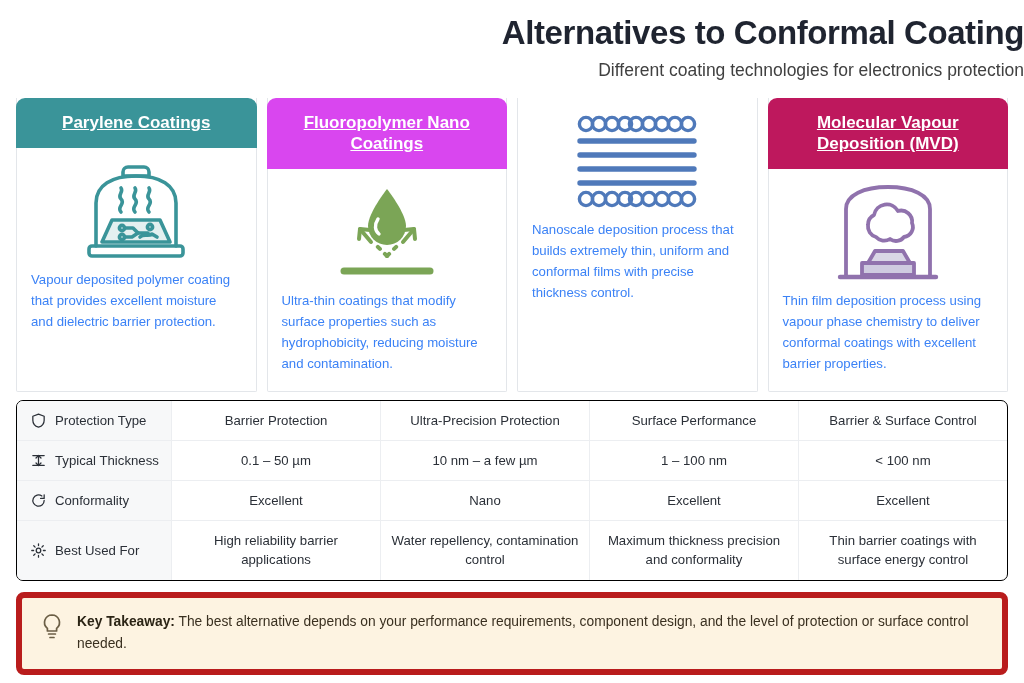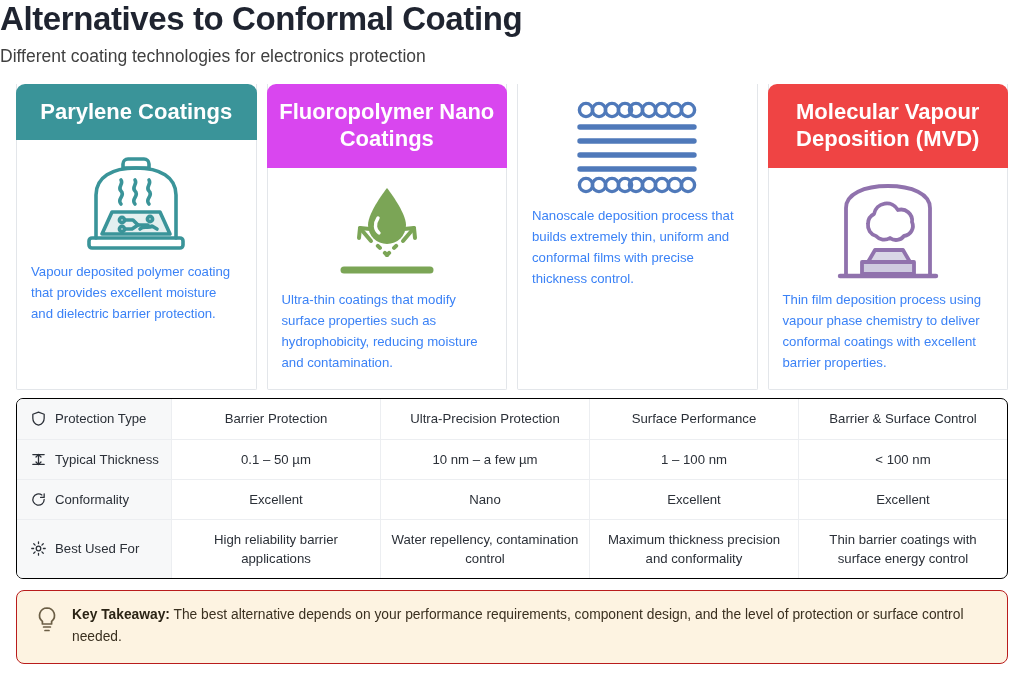--- a/index.html
+++ b/index.html
@@ -11,21 +11,21 @@
     overflow: hidden;
   }
   #page {
     position: relative;
     width: 1024px; height: 683px;
     background: #ffffff;
     padding: 0;
   }
 
   
-  .page-header { text-align: left; }
+  .page-header { text-align: right; padding-top: 14px; }
   .page-title {
     font-size: 33px; font-weight: bold; letter-spacing: -0.4px;
     color: #1f2430; line-height: 1.18;
   }
   .page-subtitle {
     font-size: 17.5px; color: #404040; margin-top: 7px; font-weight: normal;
   }
 
   
   .cards {
@@ -39,24 +39,25 @@
     border: 1px solid #e3e6ea;
     border-top: none;
     border-radius: 0 0 2px 2px;
     display: flex; flex-direction: column;
     min-width: 0;
   }
   .card-header {
     border-radius: 9px 9px 0 0;
     color: #ffffff;
     text-align: center;
-    font-size: 22px; font-weight: bold;
+    font-size: 17px; font-weight: bold;
     line-height: 1.25;
     padding: 14px 8px 15px;
     margin: 0 -1px;
+    text-decoration: underline;
   }
   .card-icon {
     height: 118px;
     display: flex; align-items: center; justify-content: center;
     padding-top: 6px;
   }
   .card-desc {
     font-size: 13.2px; line-height: 1.58;
     color: #3b82f6;
     padding: 4px 14px 16px;
@@ -90,21 +91,21 @@
     font-size: 13.2px; color: #2b3038;
     border-right: 1px solid #eceef1;
     line-height: 1.45;
   }
   .tcell:last-child { border-right: none; }
 
   
   .takeaway {
     margin: 11px 16px 0;
     background: #fdf3e1;
-    border: 1px solid #b91c1c;
+    border: 6px solid #b91c1c;
     border-radius: 8px;
     display: flex; align-items: flex-start; gap: 13px;
     padding: 13px 18px 14px;
   }
   .takeaway-icon { flex: 0 0 auto; padding-top: 1px; }
   .takeaway-text {
     font-size: 13.8px; line-height: 1.62; color: #3a3020;
   }
   .takeaway-text b { font-weight: bold; color: #2b2415; }
 </style>
@@ -189,21 +190,21 @@
             <circle cx="88" cy="89" r="6.6"></circle>
               <circle cx="101" cy="89" r="6.6"></circle>
             <circle cx="114" cy="89" r="6.6"></circle>
           </g>
         </svg>
       </div>
       <div class="card-desc">Nanoscale deposition process that builds extremely thin, uniform and conformal films with precise thickness control.</div>
     </div>
 
     <div class="card">
-      <div class="card-header" style="background:#ef4444">Molecular Vapour Deposition (MVD)</div>
+      <div class="card-header" style="background:#be185d">Molecular Vapour Deposition (MVD)</div>
       <div class="card-icon">
         <svg width="116" height="104" viewBox="0 0 116 104" fill="none" stroke="#9072ad" stroke-width="3.8" stroke-linecap="round" stroke-linejoin="round">
           <path d="M16 98 V30 C16 16 34 8 58 8 C82 8 100 16 100 30 V98"></path>
           <path d="M10 98 h96" stroke-width="4.4"></path>
           <path d="M44 36 a13 13 0 0 1 24 -4 a11 11 0 0 1 14 12 a10 10 0 0 1 -8 14 a10 10 0 0 1 -14 2 a11 11 0 0 1 -14 -2 a11 11 0 0 1 -8 -12 a11 11 0 0 1 6 -10 z" fill="#ffffff"></path>
           <path d="M45 72 h28 l7 12 h-42 z" fill="#d9d6e6"></path>
           <path d="M32 84 h52 v12 h-52 z" fill="#cfcbe0"></path>
         </svg>
       </div>
       <div class="card-desc">Thin film deposition process using vapour phase chemistry to deliver conformal coatings with excellent barrier properties.</div>

